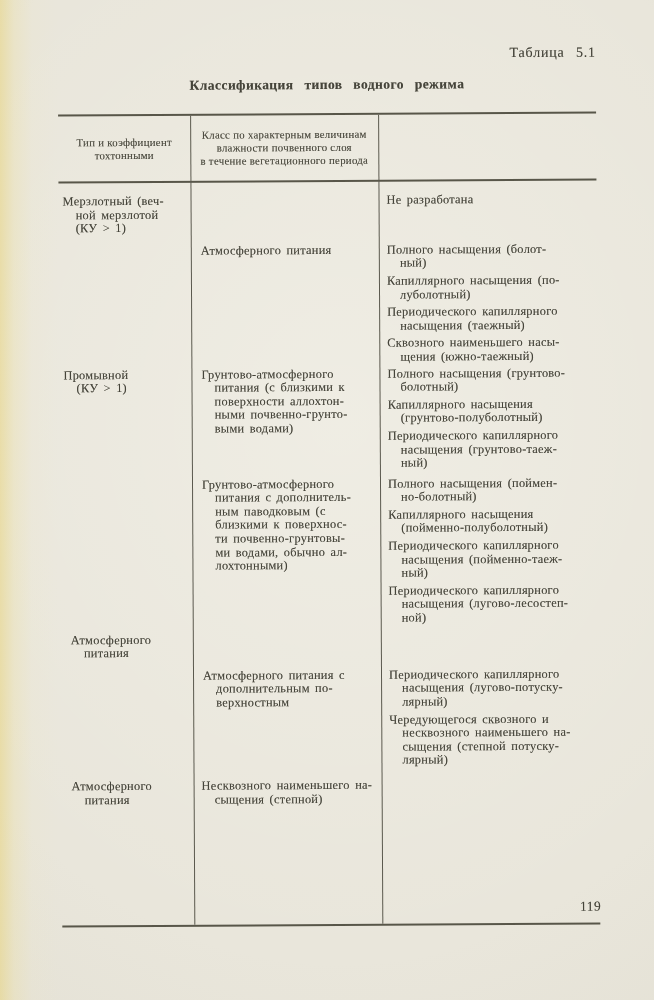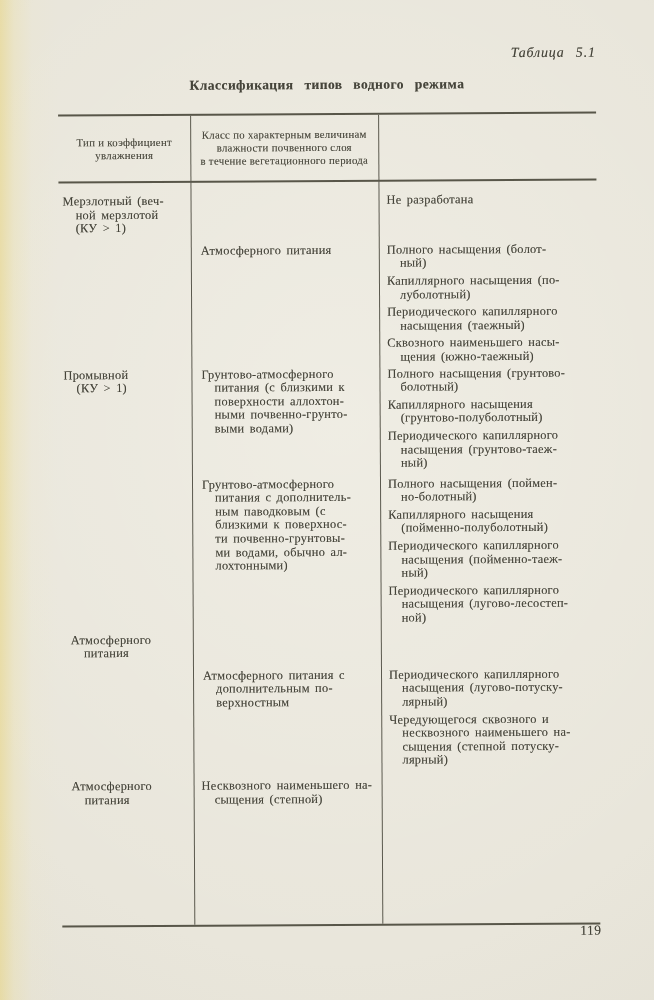--- a/index.html
+++ b/index.html
@@ -16,21 +16,21 @@
     color:#45443a;
   }
   .content{
     position:absolute;inset:0;
     transform:rotate(-0.3deg);
     transform-origin:330px 480px;
     text-shadow:0 0 0.5px rgba(70,68,58,0.45);
   }
   .caption{
     position:absolute;top:46px;right:56px;
-    font-style:italic;font-size:14px;letter-spacing:0.8px;word-spacing:7px;text-align:right;
+    font-size:14px;letter-spacing:0.8px;word-spacing:7px;text-align:right;
   }
   .title{
     position:absolute;top:77px;left:60px;width:538px;
     text-align:center;font-weight:bold;font-size:13.6px;
     letter-spacing:0.4px;word-spacing:7px;
   }
   .table{
     position:absolute;left:60px;top:113px;width:538px;height:809px;
     border-top:2px solid #585649;border-bottom:2px solid #585649;
     box-sizing:content-box;
@@ -51,40 +51,40 @@
   .row{display:grid;grid-template-columns:132px 188px 1fr;}
   .cell{white-space:pre-line;}
   .c1cell{padding-left:17px;padding-right:4px;text-indent:-13px;}
   .c2cell{padding-left:23px;padding-right:5px;text-indent:-13px;}
   .c3cell{padding-left:8px;padding-right:2px;white-space:normal;}
   .citem{white-space:pre-line;padding-left:13px;text-indent:-13px;margin-bottom:4px;}
   .citem:last-child{margin-bottom:0;}
   .mb9{margin-bottom:9px;}  .mb3{margin-bottom:3px;}
   .mb7{margin-bottom:7px;}  .mb11{margin-bottom:11px;}
   .pageno{
-    position:absolute;top:924px;right:55px;
+    position:absolute;top:900px;right:55px;
     font-size:13.5px;letter-spacing:0.5px;margin-left:32px;
   }
 </style>
 </head>
 <body>
 
 <div class="sheet">
   <div class="content">
 
     <div class="caption">Таблица 5.1</div>
     <div class="title">Классификация типов водного режима</div>
 
     <div class="table">
       <div class="vline v1"></div>
       <div class="vline v2"></div>
 
       <div class="thead">
         <div class="th">Тип и коэффициент
-увлажнения</div>
+тохтонными</div>
         <div class="th">Класс по характерным величинам
 влажности почвенного слоя
 в течение вегетационного периода</div>
       </div>
 
       <div class="tbody">
 
         <div class="row mb9">
           <div class="cell c1cell">Мерзлотный (веч-
 ной мерзлотой

